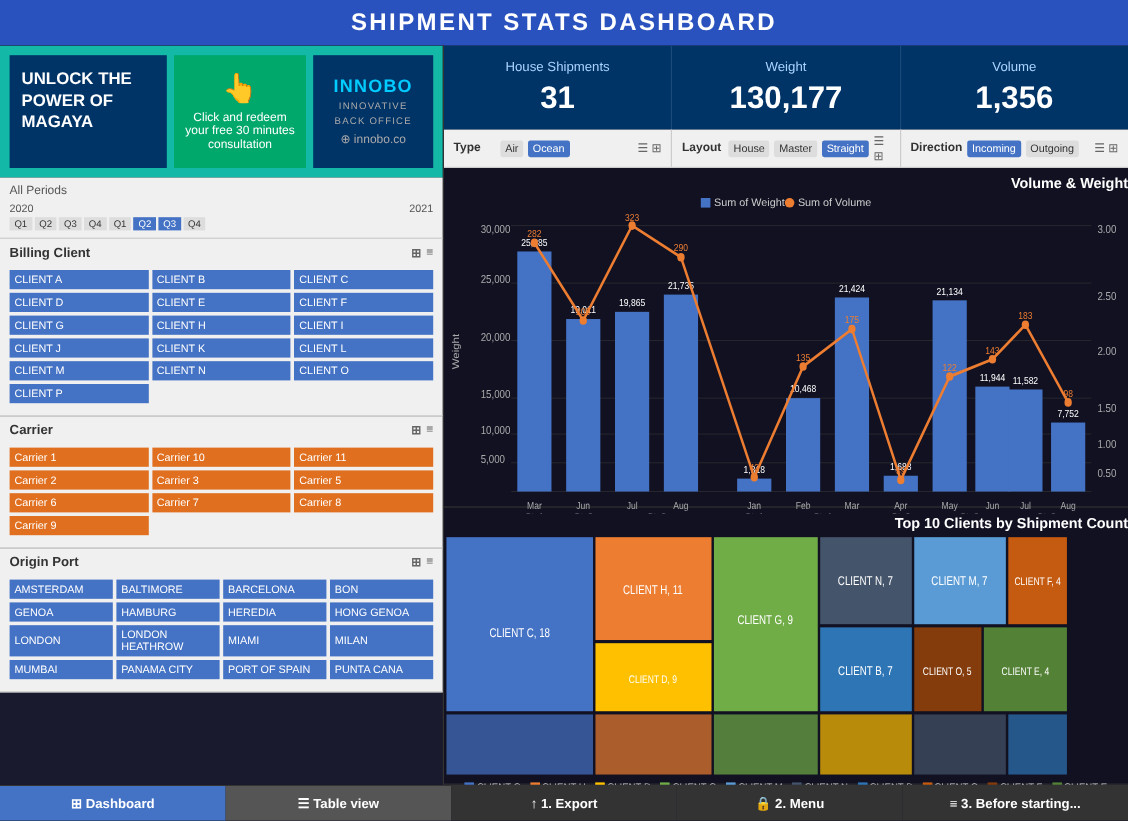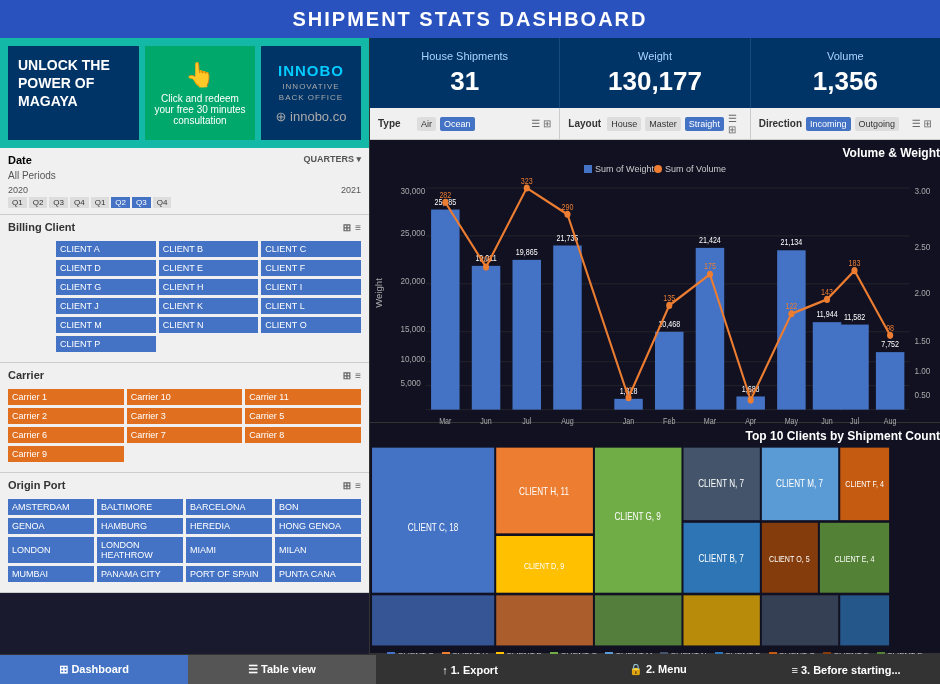--- a/index.html
+++ b/index.html
@@ -93,21 +93,21 @@
       font-weight: bold;
       letter-spacing: 1px;
       color: #00ccff;
     }
     .promo-right .logo-sub {
       font-size: 8px;
       color: #aaa;
       letter-spacing: 1px;
     }
     .promo-right .logo-url {
-      font-size: 13px;
+      font-size: 10px;
       color: #aaa;
       margin-top: 4px;
     }
 
     
     .filter-section {
       background: #f0f0f0;
       color: #000;
       margin: 0;
       padding: 6px 8px;
@@ -175,21 +175,20 @@
       font-size: 9px;
       color: #555;
     }
 
     
     .client-grid {
       display: grid;
       grid-template-columns: repeat(3, 1fr);
       gap: 3px;
       padding: 4px 0;
-      margin-left: 48px;
     }
     .client-btn {
       background: #4472c4;
       color: #fff;
       border: none;
       padding: 3px 4px;
       font-size: 9px;
       cursor: pointer;
       text-align: left;
       white-space: nowrap;
@@ -443,24 +442,20 @@
         <div style="font-size:10px;text-align:center;">Click and redeem your free 30 minutes consultation</div>
       </div>
       <div class="promo-right">
         <div class="logo-text">INNOBO</div>
         <div class="logo-sub">INNOVATIVE BACK OFFICE</div>
         <div class="logo-url">⊕ innobo.co</div>
       </div>
     </div>
 
     <div class="date-section">
-      <div class="date-header">
-        <span>Date</span>
-        <span class="quarters-label">QUARTERS ▾</span>
-      </div>
       <div class="date-range">
         <span>All Periods</span>
       </div>
       <div class="year-row">
         <span>2020</span>
         <span>2021</span>
       </div>
       <div class="quarter-row">
         <button class="quarter-btn">Q1</button>
         <button class="quarter-btn">Q2</button>

